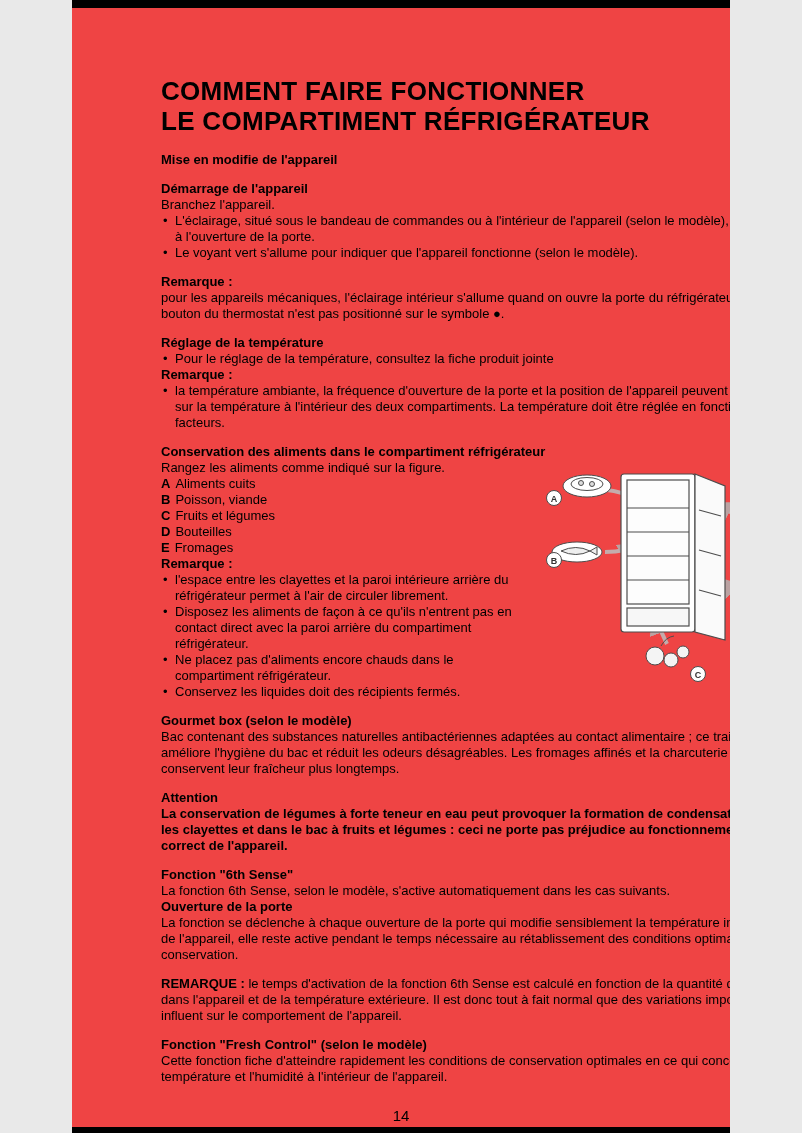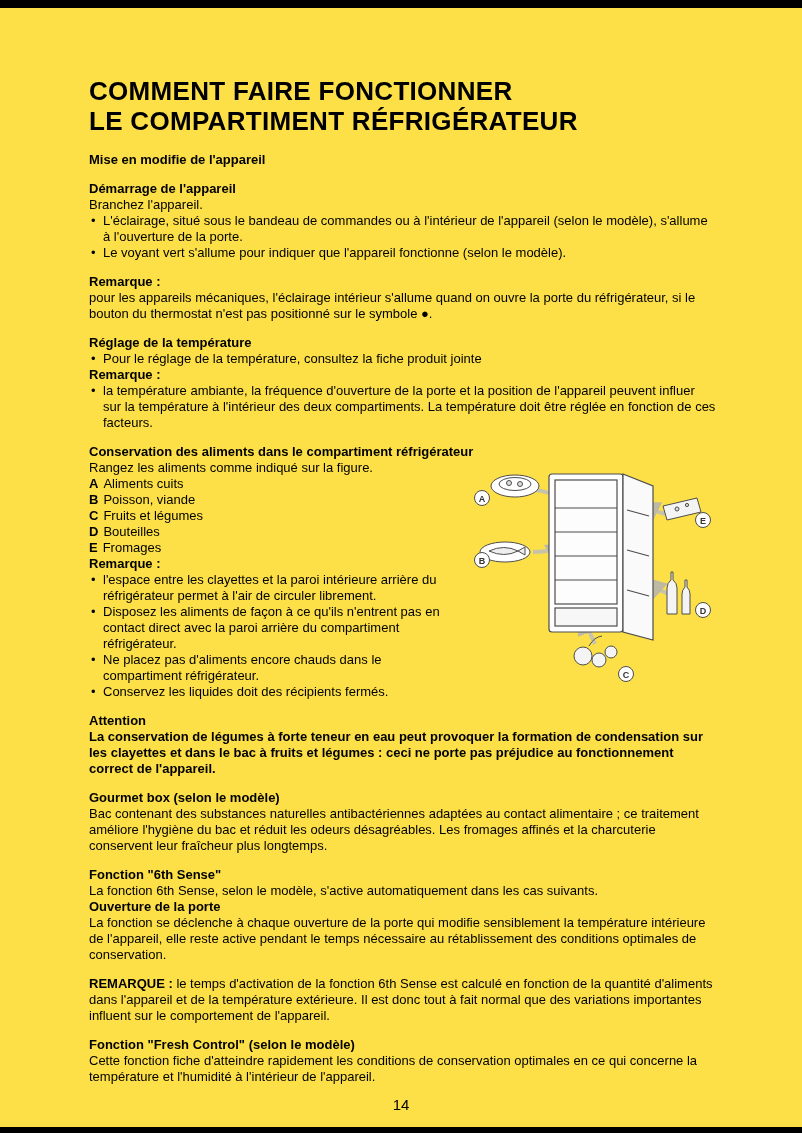--- a/index.html
+++ b/index.html
@@ -1,18 +1,18 @@
 <!DOCTYPE html>
 <html><head>
 <meta charset="utf-8">
 <style>
   * { margin:0; padding:0; box-sizing:border-box; }
   html,body { background:#e9e9e9; }
   .page {
-    position:relative; width:802px; height:1133px; background:#fde047;
+    position:relative; width:658px; height:1133px; background:#ef4444;
     font-family:"Liberation Sans", sans-serif; color:#000;
     overflow:hidden; margin:0 auto;
   }
   .bar-top    { position:absolute; top:0; left:0; width:802px; height:8px; background:#000; }
   .bar-bottom { position:absolute; bottom:0; left:0; width:802px; height:6px; background:#000; }
 
   .content { position:absolute; left:89px; top:76px; width:627px; font-size:13px; line-height:16px; }
 
   h1 { font-size:26px; line-height:30px; font-weight:bold; letter-spacing:0.3px; margin-bottom:16px; }
 
@@ -23,21 +23,21 @@
 
   .bullet { position:relative; padding-left:14px; }
   .bullet::before { content:"\2022"; position:absolute; left:2px; top:0; }
 
   .legend-row { }
   .legend-letter { font-weight:bold; margin-right:5px; }
 
   .figure-wrap { float:right; width:245px; height:228px; margin-left:8px; margin-bottom:2px; }
   .clearfix { clear:both; }
 
-  .page-number { position:absolute; left:0; right:0; bottom:20px; text-align:center; font-size:15px; line-height:16px; }
+  .page-number { position:absolute; left:0; right:0; bottom:9px; text-align:center; font-size:15px; line-height:16px; }
 </style>
 </head>
 <body>
 
 <div class="page">
   <div class="bar-top"></div>
 
   <div class="content">
 
     <h1>
@@ -155,27 +155,27 @@
 
       <div class="h2">Remarque :</div>
       <div class="bullet"><span>l'espace entre les clayettes et la paroi intérieure arrière du réfrigérateur permet à l'air de circuler librement.</span></div>
       <div class="bullet"><span>Disposez les aliments de façon à ce qu'ils n'entrent pas en contact direct avec la paroi arrière du compartiment réfrigérateur.</span></div>
       <div class="bullet"><span>Ne placez pas d'aliments encore chauds dans le compartiment réfrigérateur.</span></div>
       <div class="bullet"><span>Conservez les liquides doit des récipients fermés.</span></div>
       <div class="clearfix"></div>
     </div>
 
     <div class="sec">
-      <div class="h2">Attention</div>
-      <div class="bold-para">La conservation de légumes à forte teneur en eau peut provoquer la formation de condensation sur les clayettes et dans le bac à fruits et légumes : ceci ne porte pas préjudice au fonctionnement correct de l'appareil.</div>
+      <div class="h2">Gourmet box (selon le modèle)</div>
+      <div class="para">Bac contenant des substances naturelles antibactériennes adaptées au contact alimentaire ; ce traitement améliore l'hygiène du bac et réduit les odeurs désagréables. Les fromages affinés et la charcuterie conservent leur fraîcheur plus longtemps.</div>
     </div>
 
     <div class="sec">
-      <div class="h2">Gourmet box (selon le modèle)</div>
-      <div class="para">Bac contenant des substances naturelles antibactériennes adaptées au contact alimentaire ; ce traitement améliore l'hygiène du bac et réduit les odeurs désagréables. Les fromages affinés et la charcuterie conservent leur fraîcheur plus longtemps.</div>
+      <div class="h2">Attention</div>
+      <div class="bold-para">La conservation de légumes à forte teneur en eau peut provoquer la formation de condensation sur les clayettes et dans le bac à fruits et légumes : ceci ne porte pas préjudice au fonctionnement correct de l'appareil.</div>
     </div>
 
     <div class="sec">
       <div class="h2">Fonction "6th Sense"</div>
       <div class="para">La fonction 6th Sense, selon le modèle, s'active automatiquement dans les cas suivants.</div>
       <div class="h2">Ouverture de la porte</div>
       <div class="para">La fonction se déclenche à chaque ouverture de la porte qui modifie sensiblement la température intérieure de l'appareil, elle reste active pendant le temps nécessaire au rétablissement des conditions optimales de conservation.</div>
     </div>
 
     <div class="sec">

